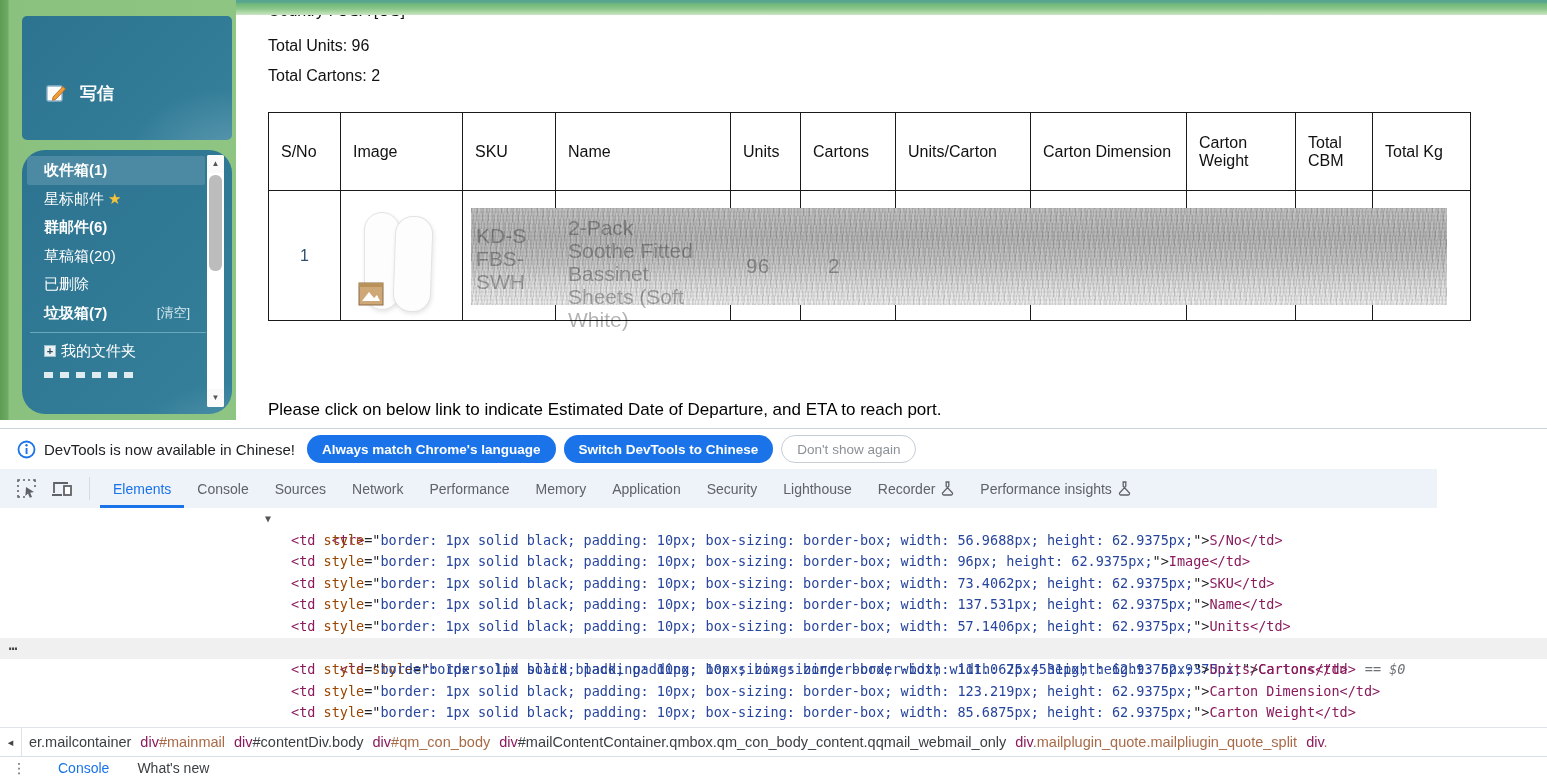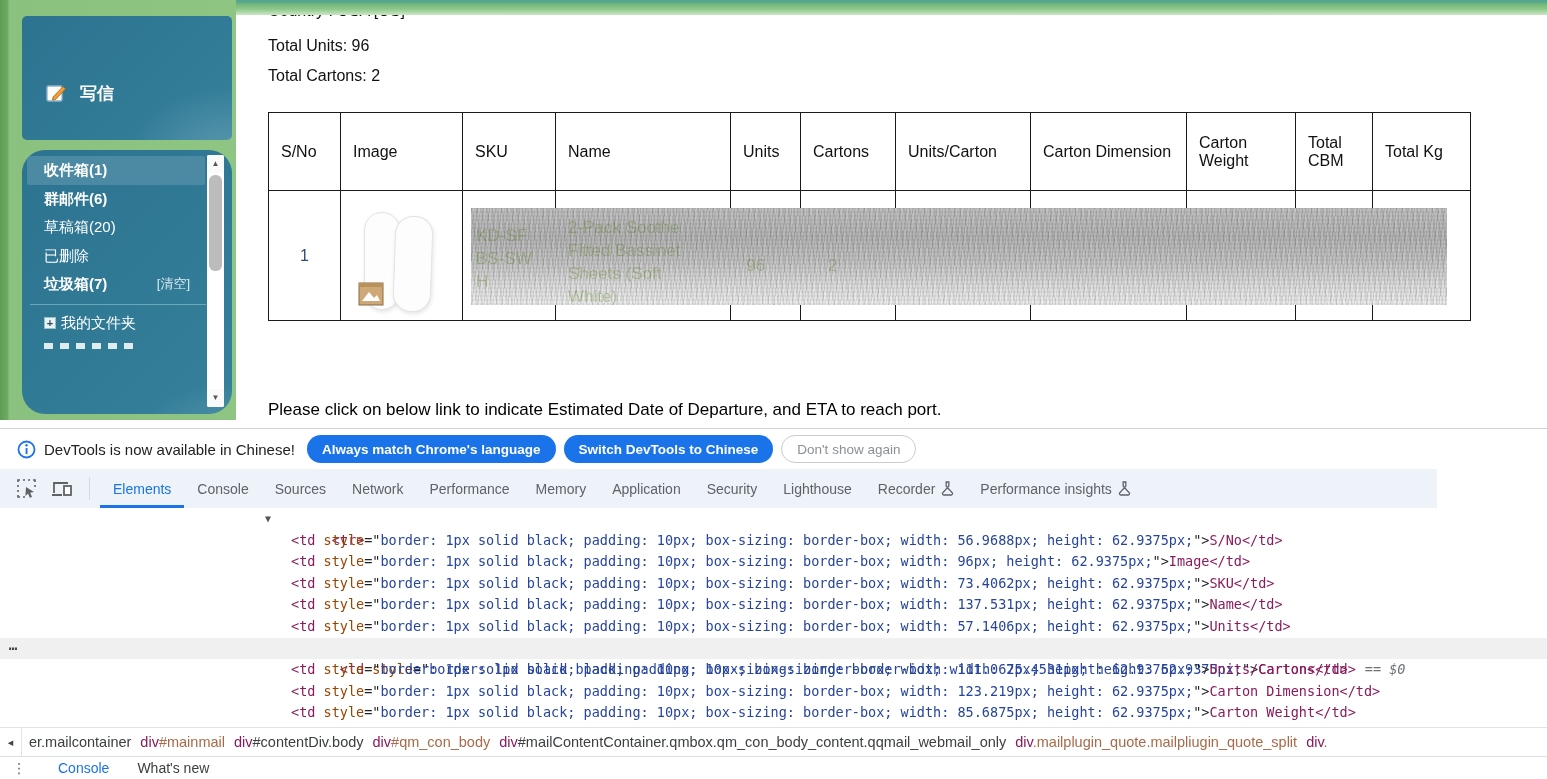--- a/index.html
+++ b/index.html
@@ -86,21 +86,21 @@
 
   
   #blur-strip{
     position:absolute; left:203px; top:96px; width:976px; height:97px; z-index:3;
     background:
       repeating-linear-gradient(97deg, rgba(90,90,90,.16) 0 1px, rgba(255,255,255,.15) 1px 3px, rgba(150,150,150,.14) 3px 4px, rgba(225,225,225,.12) 4px 6px),
       repeating-linear-gradient(84deg, rgba(120,120,120,.14) 0 2px, rgba(238,238,238,.12) 2px 5px),
       repeating-linear-gradient(0deg, rgba(135,135,135,.12) 0 2px, rgba(230,230,230,.10) 2px 4px),
       linear-gradient(180deg,#aeaeae 0%,#9e9e9e 30%,#b2b2b2 55%,#d8d8d8 80%,#ededed 100%);
   }
-  .faint{ position:absolute; color:#4d7c0f; opacity:.30; font-size:17px; z-index:4; line-height:23px; }
+  .faint{ position:absolute; color:#000000; opacity:.30; font-size:21px; z-index:4; line-height:23px; }
   #faint-sku{ left:208px; top:112px; width:60px; word-break:break-all; }
   #faint-name{ left:300px; top:104px; width:132px; }
   #faint-units{ left:478px; top:142px; }
   #faint-cartons{ left:560px; top:142px; }
 
   
   #infobar{
     position:absolute; left:0; top:428px; width:1547px; height:41px; background:#fff;
     border-top:1px solid #ccd3da; display:flex; align-items:center; padding-left:17px; gap:8px;
   }
@@ -189,20 +189,23 @@
           <path d="M3.5 14.5 C4 11.5 10 11.5 10.5 14.5 Z" fill="#6aa6d8"></path>
           <path d="M13 6 H18 M13 9.5 H18 M13 13 H18" stroke="#4c7fb5" stroke-width="1.3"></path>
         </svg>
         <span>通讯录</span>
       </div>
     </div>
 
     <div id="folder-panel" class="teal-panel">
       <div class="folder-item bold selected">
         <span>收件箱(1)</span>
+      </div>
+      <div class="folder-item">
+        <span>星标邮件</span><span class="folder-star">★</span>
       </div>
       <div class="folder-item bold">
         <span>群邮件(6)</span>
       </div>
       <div class="folder-item">
         <span>草稿箱(20)</span>
       </div>
       <div class="folder-item">
         <span>已删除</span>
       </div>

